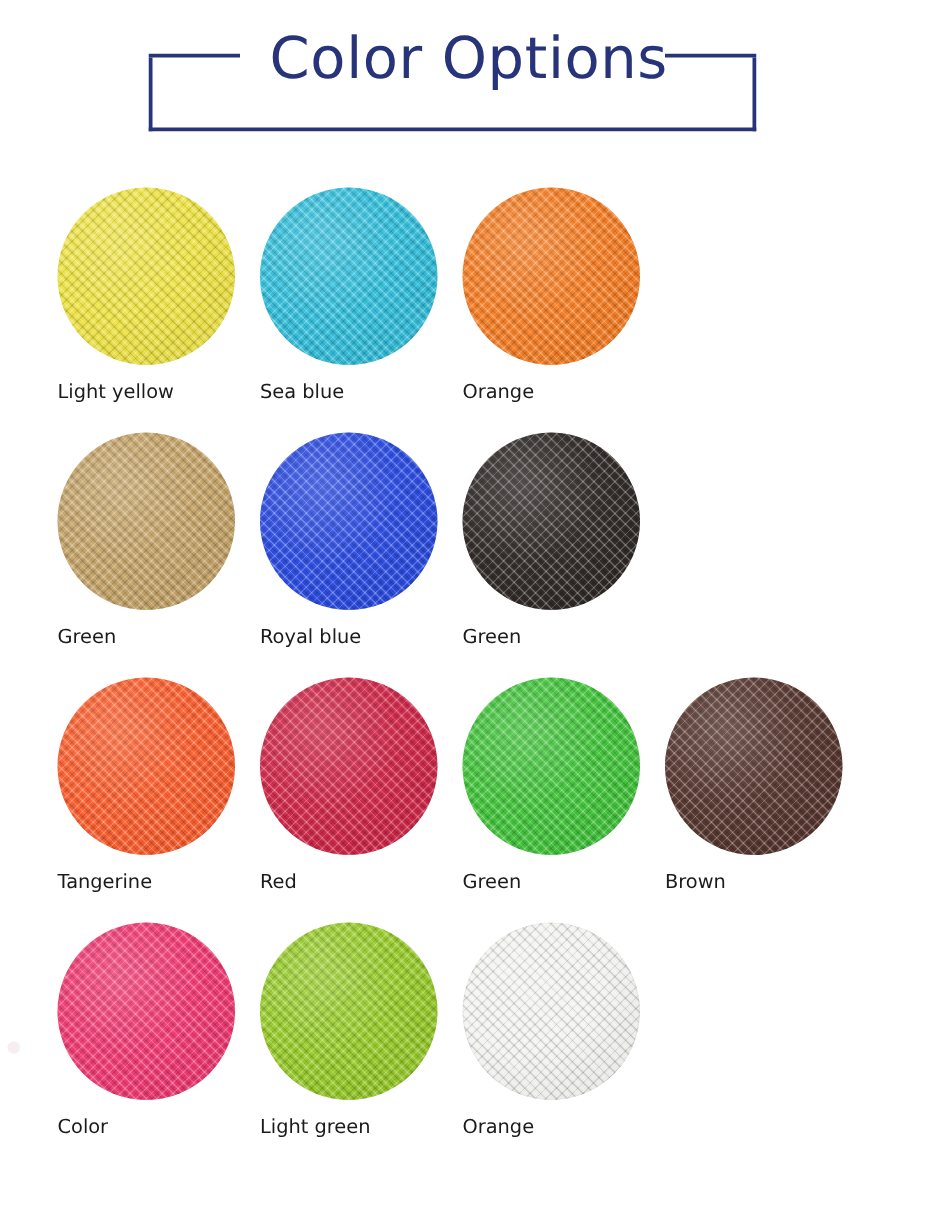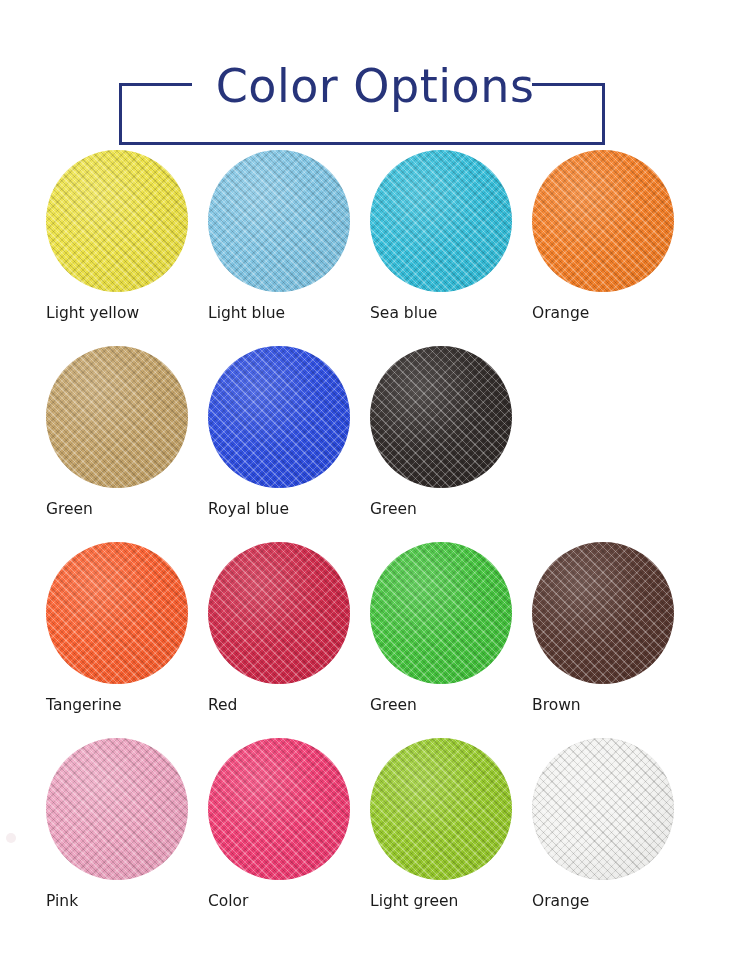--- a/index.html
+++ b/index.html
@@ -15,21 +15,20 @@
     overflow: hidden;
   }
 
   
   #title-block {
     position: absolute;
     left: 0;
     top: 0;
     width: 732px;
     height: 130px;
-    margin-top: 40px;
   }
   #title-frame {
     position: absolute;
     left: 119px;
     top: 46px;
     width: 486px;
     height: 59px;
     border: 3px solid #27347a;
     border-top: none;
     box-sizing: border-box;
@@ -159,27 +158,20 @@
 <div id="swatch-grid">
     <div class="swatch-row">
       <div class="swatch-cell">
         <div class="swatch-disc" style="background: rgb(236, 225, 63);">
           <div class="weave"></div>
           <div class="sheen"></div>
         </div>
         <div class="swatch-label">Light yellow</div>
       </div>
       <div class="swatch-cell">
-        <div class="swatch-disc" style="background: rgb(124, 195, 227);">
-          <div class="weave"></div>
-          <div class="sheen"></div>
-        </div>
-        <div class="swatch-label">Light blue</div>
-      </div>
-      <div class="swatch-cell">
         <div class="swatch-disc" style="background: rgb(45, 188, 217);">
           <div class="weave"></div>
           <div class="sheen"></div>
         </div>
         <div class="swatch-label">Sea blue</div>
       </div>
       <div class="swatch-cell">
         <div class="swatch-disc" style="background: rgb(244, 122, 31);">
           <div class="weave"></div>
           <div class="sheen"></div>
@@ -235,27 +227,20 @@
       <div class="swatch-cell">
         <div class="swatch-disc" style="background: rgb(82, 49, 41);">
           <div class="weave"></div>
           <div class="sheen"></div>
         </div>
         <div class="swatch-label">Brown</div>
       </div>
     </div>
     <div class="swatch-row">
       <div class="swatch-cell">
-        <div class="swatch-disc" style="background: rgb(236, 160, 190);">
-          <div class="weave"></div>
-          <div class="sheen"></div>
-        </div>
-        <div class="swatch-label">Pink</div>
-      </div>
-      <div class="swatch-cell">
         <div class="swatch-disc" style="background: rgb(240, 53, 110);">
           <div class="weave"></div>
           <div class="sheen"></div>
         </div>
         <div class="swatch-label">Color</div>
       </div>
       <div class="swatch-cell">
         <div class="swatch-disc" style="background: rgb(147, 200, 36);">
           <div class="weave"></div>
           <div class="sheen"></div>

